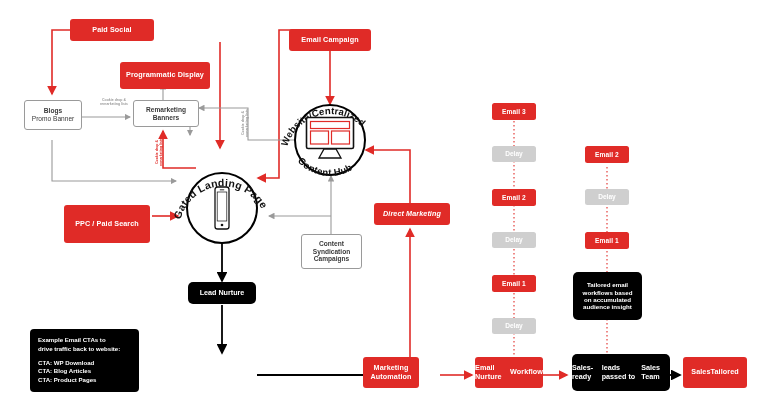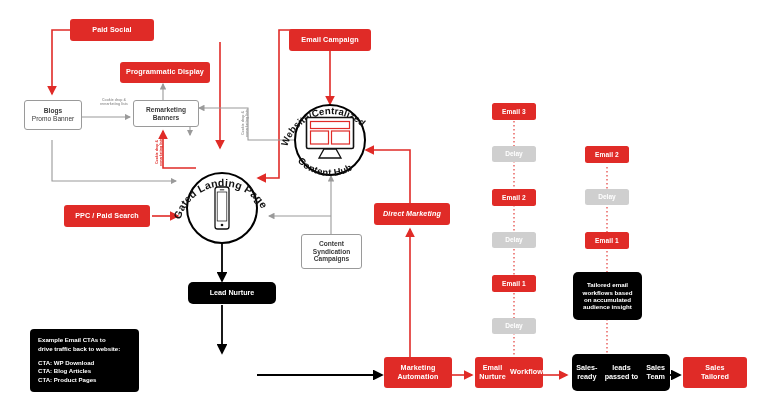--- a/index.html
+++ b/index.html
@@ -3,21 +3,21 @@
 <meta charset="utf-8">
 <style>
   html,body{margin:0;padding:0;background:#ffffff;}
   body{width:772px;height:402px;overflow:hidden;
        font-family:"Liberation Sans","DejaVu Sans",sans-serif;}
   #canvas{position:relative;width:772px;height:402px;background:#fff;}
 
   svg#wires{position:absolute;left:0;top:0;width:772px;height:402px;}
 
   .node{position:absolute;box-sizing:border-box;display:flex;
-        align-items:center;justify-content:center;text-align:center;
+        align-items:center;justify-content:center;
         line-height:1.18;}
 
   
   .red{background:#E02B27;color:#ffffff;border-radius:3px;
        font-weight:bold;font-size:7.2px;letter-spacing:.1px;}
   .red.sm{font-size:6.6px;border-radius:2.5px;}
 
   
   .black{background:#000000;color:#ffffff;border-radius:5px;
          font-weight:bold;font-size:7.2px;}
@@ -116,23 +116,23 @@
 
       <path d="M607,167 L607,355" stroke="#E02B27" stroke-width="1.1" stroke-dasharray="1.6 2.4"></path>
     </g>
   </svg>
 
   <div class="node red" style="left:70px;top:19px;width:84px;height:22px;">Paid Social</div>
 
 
   <div class="node red" style="left:289px;top:19px;width:82px;height:22px;margin-top:10px;">Email Campaign</div>
 
-  <div class="node red" style="left:120px;top:62px;width:90px;height:21px;">Programmatic Display</div>
-
-  <div class="node red" style="left:64px;top:205px;width:86px;height:22px;">PPC / Paid Search</div>
+  <div class="node red" style="left:120px;top:62px;width:90px;height:27px;">Programmatic Display</div>
+
+  <div class="node red" style="left:64px;top:205px;width:86px;height:38px;">PPC / Paid Search</div>
 
   <div class="node red" style="left:374px;top:203px;width:76px;height:22px;font-style:italic;">Direct Marketing</div>
 
   <div class="node outline" style="left:24px;top:100px;width:58px;height:30px;flex-direction:column;">
     <span>Blogs</span>
     <span class="thin">Promo Banner</span>
   </div>
 
   <div class="node outline" style="left:133px;top:100px;width:66px;height:27px;flex-direction:column;">
     <span>Remarketing</span>
@@ -177,40 +177,40 @@
   </svg>
 
   <svg style="position:absolute;left:305px;top:116px;width:50px;height:44px;" viewBox="0 0 50 44">
     <rect x="1.5" y="1.5" width="47" height="31" rx="1.6" fill="#fff" stroke="#111" stroke-width="1.6"></rect>
     <rect x="5.5" y="5.5" width="39" height="7" fill="#fff" stroke="#E02B27" stroke-width="1.2"></rect>
     <rect x="5.5" y="15" width="18" height="13" fill="#fff" stroke="#E02B27" stroke-width="1.2"></rect>
     <rect x="26.5" y="15" width="18" height="13" fill="#fff" stroke="#E02B27" stroke-width="1.2"></rect>
     <path d="M19,33 L31,33 L36,42 L14,42 Z" fill="#fff" stroke="#111" stroke-width="1.3"></path>
   </svg>
 
-  <div class="node black" style="left:188px;top:282px;width:88px;height:22px;">Lead Nurture</div>
-
-
-  <div class="node red" style="left:384px;top:357px;width:68px;height:31px;flex-direction:column;">
+  <div class="node black" style="left:188px;top:282px;width:68px;height:22px;">Lead Nurture</div>
+
+
+  <div class="node red" style="left:363px;top:357px;width:56px;height:31px;flex-direction:column;">
     <span>Marketing</span>
     <span>Automation</span>
   </div>
 
   <div class="node red" style="left:475px;top:357px;width:68px;height:31px;flex-direction:row;">
     <span>Email Nurture</span>
     <span>Workflow</span>
   </div>
 
   <div class="node black" style="left:572px;top:354px;width:98px;height:37px;">
     <span>Sales-ready</span>
     <span>leads passed to</span>
     <span>Sales Team</span>
   </div>
 
-  <div class="node red" style="left:683px;top:357px;width:64px;height:31px;flex-direction:column;">
+  <div class="node red" style="left:683px;top:357px;width:64px;height:31px;flex-direction:row;">
     <span>Sales</span>
     <span>Tailored</span>
   </div>
 
   <div class="node black" style="left:573px;top:272px;width:69px;height:48px;flex-direction:column;font-size:6.2px;">
     <span>Tailored email</span>
     <span>workflows based</span>
     <span>on accumulated</span>
     <span>audience insight</span>
   </div>

